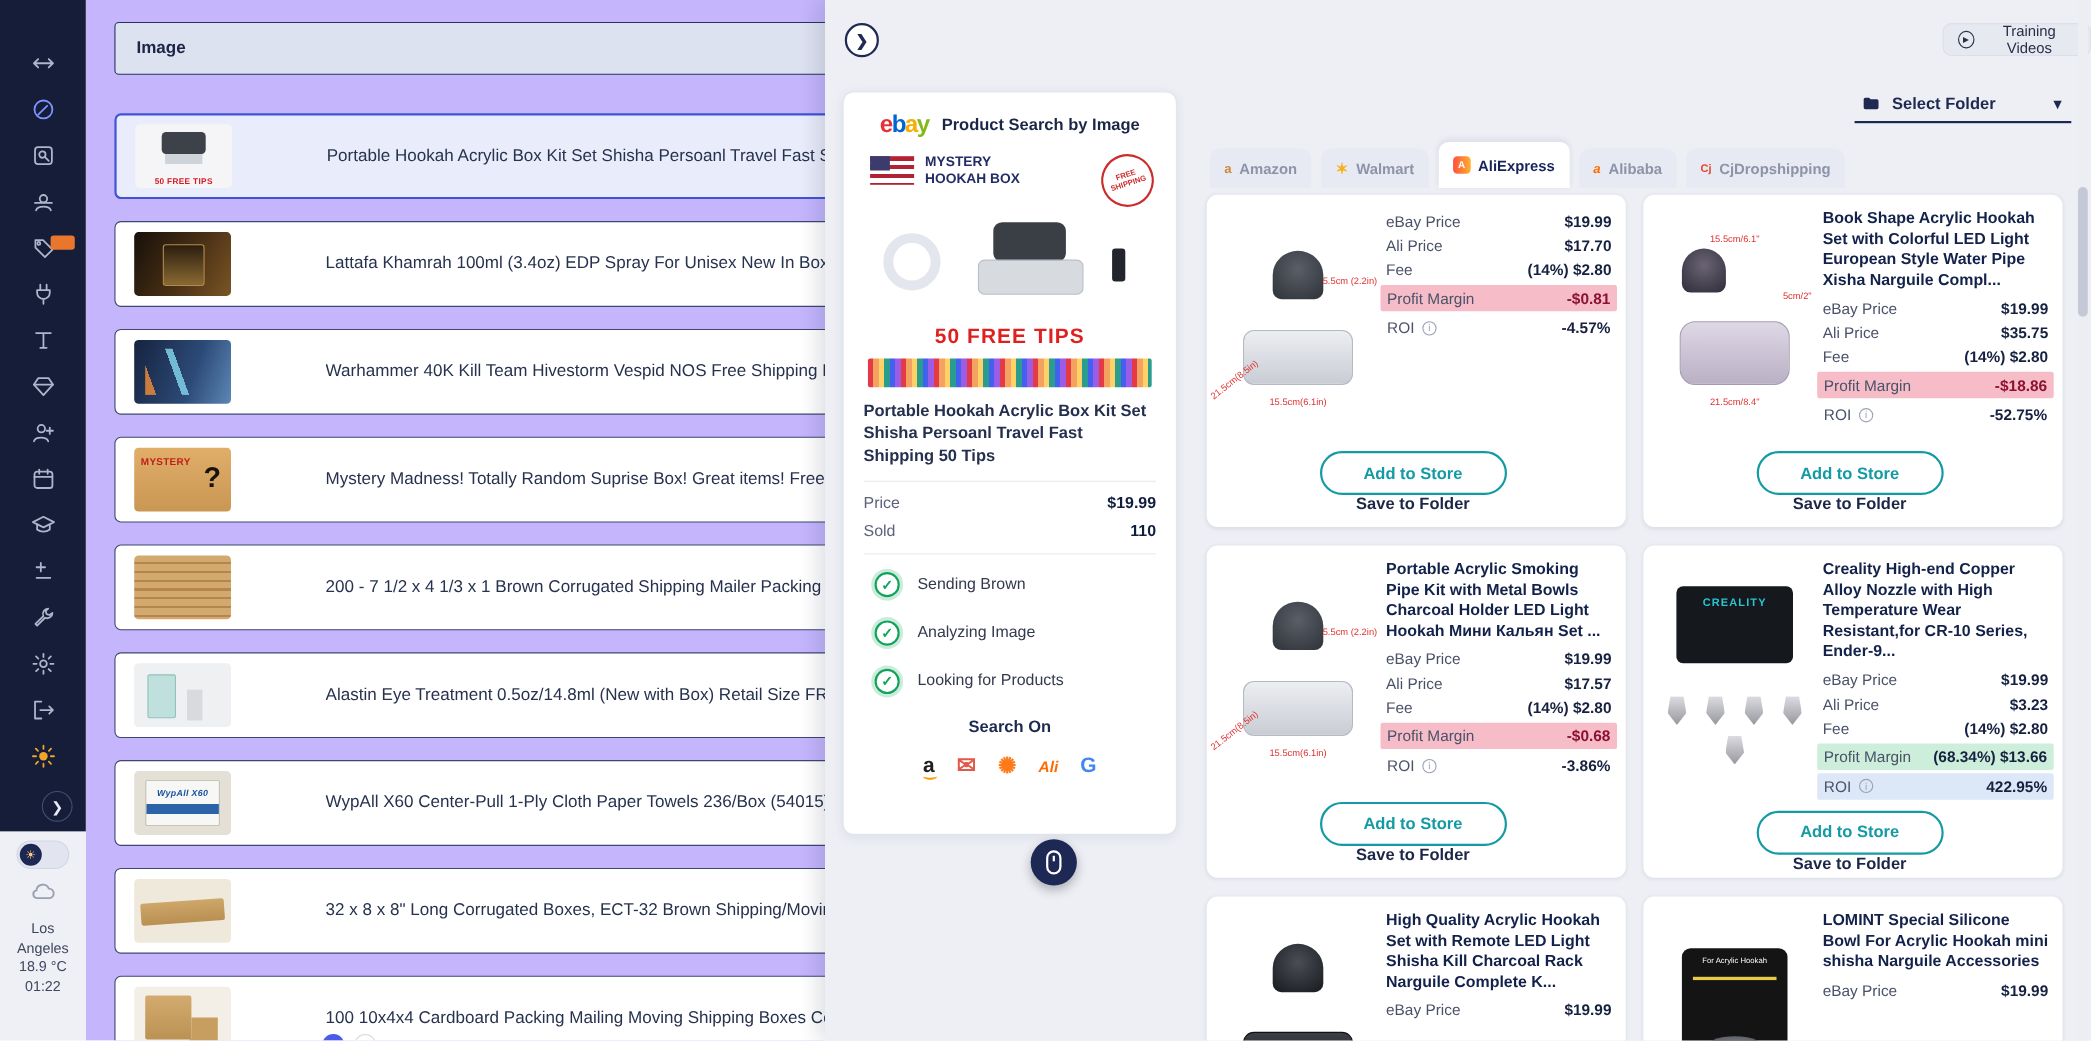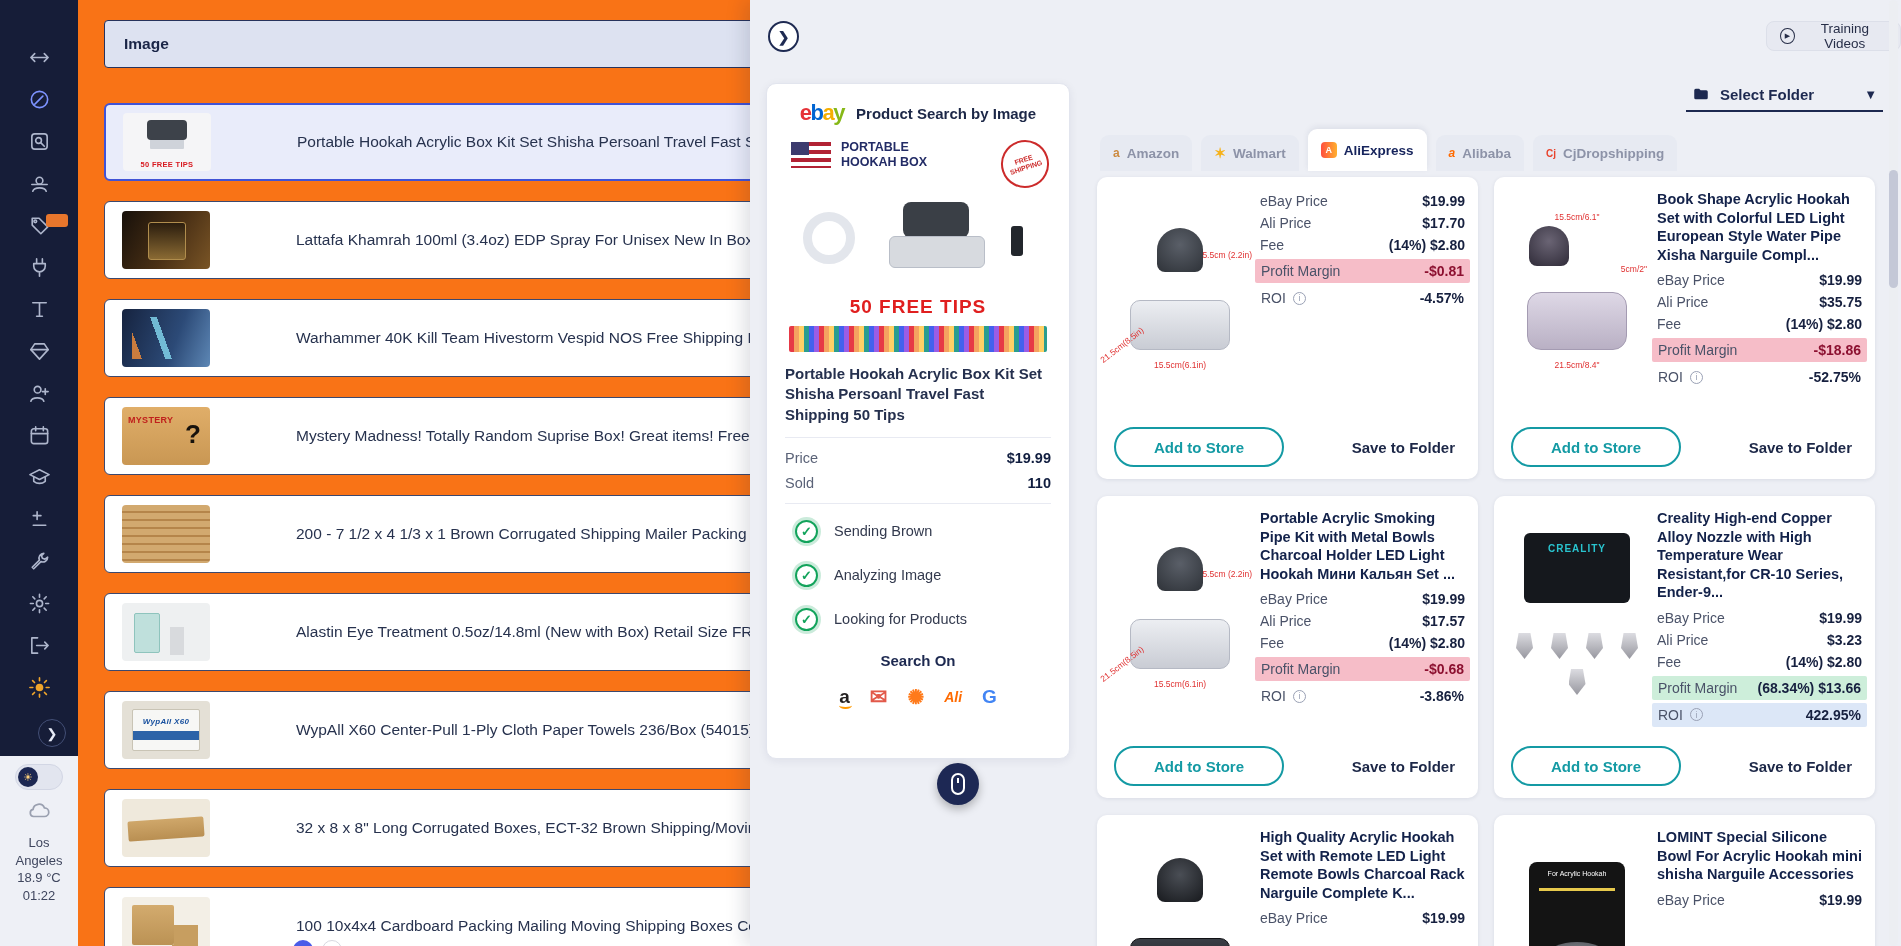--- a/index.html
+++ b/index.html
@@ -14,21 +14,21 @@
   .sicon.c-sun { color:#f0a52a; }
   .badge-orange { position:absolute; left:46px; top:214px; width:22px; height:13px; background:#e8762c; border-radius:3px; z-index:7; }
   .expand-btn { position:absolute; left:38px; top:719px; width:28px; height:28px; border-radius:50%; border:1.5px solid #434f76; background:transparent; color:#e8ecf8; font-size:13px; display:flex; align-items:center; justify-content:center; cursor:pointer; z-index:7; }
   .sidebar-bottom { position:absolute; left:0; top:756px; width:78px; height:190px; background:#eef0f6; display:flex; flex-direction:column; align-items:center; padding-top:8px; gap:7px; z-index:6; }
   .theme-pill { width:48px; height:26px; border-radius:13px; background:#e2e5ef; border:1px solid #d2d6e4; display:flex; align-items:center; padding:2px; cursor:pointer; }
   .theme-knob { width:20px; height:20px; border-radius:50%; background:#1c2752; color:#ffd27a; font-size:11px; display:flex; align-items:center; justify-content:center; }
   .cloud svg { width:26px; height:26px; fill:none; stroke:#9aa0b0; stroke-width:1.6; stroke-linecap:round; }
   .weather { text-align:center; font-size:13px; color:#3f465e; line-height:1.35; width:64px; }
 
   
-  .table-wrap { position:absolute; left:78px; top:0; width:672px; height:946px; background:#f97316; overflow:hidden; z-index:1;padding-left:20px; }
+  .table-wrap { position:absolute; left:78px; top:0; width:672px; height:946px; background:#c4b5fd; overflow:hidden; z-index:1;padding-left:20px; }
   .thead { position:absolute; left:26px; top:20px; width:820px; height:48px; background:#dde2f1; border:1.5px solid #27335c; border-radius:4px; display:flex; align-items:center; font-weight:bold; font-size:15.5px; color:#1a2547; }
   .thead .col-image { width:179px; padding-left:19px; }
   .thead .col-product { border-left:1.5px solid #27335c; height:100%; display:flex; align-items:center; padding-left:13px; flex:1; }
   .rows { position:absolute; left:26px; top:103px; display:flex; flex-direction:column; gap:20px; }
   .trow { position:relative; width:820px; height:78px; background:#fff; border:1.2px solid #3c486e; border-radius:6px; display:flex; align-items:center; cursor:pointer; }
   .trow.selected { background:#e9ecfa; border:2px solid #4053d6; }
   .thumb { width:88px; height:58px; margin-left:17px; border-radius:4px; position:relative; overflow:hidden; flex:none; }
   .ttitle { margin-left:86px; font-size:15.5px; color:#27324e; white-space:nowrap; overflow:hidden; flex:1; }
   .thumb-txt { position:absolute; bottom:2px; left:0; right:0; text-align:center; font-size:7.5px; font-weight:bold; color:#d71920; letter-spacing:.3px; }
   .t1{background:#f5f5f7}
@@ -124,21 +124,21 @@
   .ptitle { font-size:14.5px; font-weight:bold; color:#13224a; line-height:1.28; margin-bottom:5px; }
   .prow { display:flex; justify-content:space-between; align-items:center; font-size:14px; padding:3px 0; }
   .plabel { color:#4a5268; display:flex; align-items:center; }
   .pval { color:#16203f; font-weight:bold; white-space:nowrap; }
   .prow.band { margin:3px -5px 0; padding:4px 6px; border-radius:2px; }
   .prow.loss { background:#f6bdc8; }
   .prow.loss .pval { color:#8c1030; }
   .prow.gain { background:#cdeeda; }
   .prow.roi-hl { background:#dce7f7; }
   .info-ico { font-size:9px; color:#9aa1b5; border:1px solid #9aa1b5; border-radius:50%; width:13px; height:13px; display:inline-flex; align-items:center; justify-content:center; margin-left:7px; cursor:pointer; }
-  .pcard-actions { display:flex; align-items:center; justify-content:space-between; padding:10px 10px 0 4px; }
+  .pcard-actions { display:flex; align-items:center; justify-content:space-between; padding:10px 10px 0 4px;flex-direction:column; }
   .add-btn { width:170px; height:40px; border-radius:21px; border:2px solid #149aa4; background:#fff; color:#149aa4; font-size:15px; font-weight:bold; cursor:pointer; font-family:inherit; }
   .save-btn { background:none; border:none; font-size:15px; font-weight:bold; color:#1c2747; cursor:pointer; font-family:inherit; }
   .dim { position:absolute; color:#e03131; font-size:8.5px; white-space:nowrap; }
   .dim-r { right:-2px; top:38px; }
   .dim-l { left:-14px; bottom:34px; transform:rotate(-38deg); }
   .dim-b { left:50%; bottom:14px; transform:translateX(-50%); }
   .dim-t { left:50%; top:0; transform:translateX(-50%); }
   .dim-r2 { right:0; top:52px; }
   .hk-cap { position:absolute; left:50%; top:16px; transform:translateX(-50%); width:46px; height:44px; background:radial-gradient(circle at 50% 38%,#5a5f68,#2e3238); border-radius:50% 50% 8px 8px; }
   .hk-base { position:absolute; left:14%; bottom:34px; width:72%; height:50px; background:linear-gradient(#eceef2,#c9ccd4); border:1px solid #b5b9c4; border-radius:10px; }
@@ -327,21 +327,21 @@
 <div class="overlay"></div>
 <button class="collapse-btn">❯</button>
 
 <section class="search-card">
   <div class="sc-head">
     <span class="ebay-logo"><span class="l1">e</span><span class="l2">b</span><span class="l3">a</span><span class="l4">y</span></span>
     <span class="sc-title">Product Search by Image</span>
   </div>
   <div class="sc-image">
     <span class="flag"></span>
-    <span class="img-heading">PORTABLE HOOKAH BOX</span>
+    <span class="img-heading">MYSTERY HOOKAH BOX</span>
     <span class="stamp">FREE SHIPPING</span>
     <span class="hose"></span>
     <span class="hookah-cap"></span>
     <span class="hookah-base"></span>
     <span class="remote"></span>
     <span class="fifty">50 FREE TIPS</span>
     <span class="tips"></span>
   </div>
   <div class="sc-product-title">Portable Hookah Acrylic Box Kit Set Shisha Persoanl Travel Fast Shipping 50 Tips</div>
   <hr class="sc-div">
@@ -588,21 +588,21 @@
     </div>
   </article>
 
   <article class="pcard">
     <div class="pcard-body">
       <div class="pthumb hookah-dark">
         <span class="hk-cap"></span>
           <span class="hk-base"></span>
       </div>
       <div class="pinfo">
-        <h3 class="ptitle">High Quality Acrylic Hookah Set with Remote LED Light Remote Bowls Charcoal Rack Narguile Complete K...</h3>
+        <h3 class="ptitle">High Quality Acrylic Hookah Set with Remote LED Light Shisha Kill Charcoal Rack Narguile Complete K...</h3>
         <div class="prow">
             <span class="plabel">eBay Price</span>
             <span class="pval">$19.99</span>
           </div>
       </div>
     </div>
   </article>
 
   <article class="pcard">
     <div class="pcard-body">

